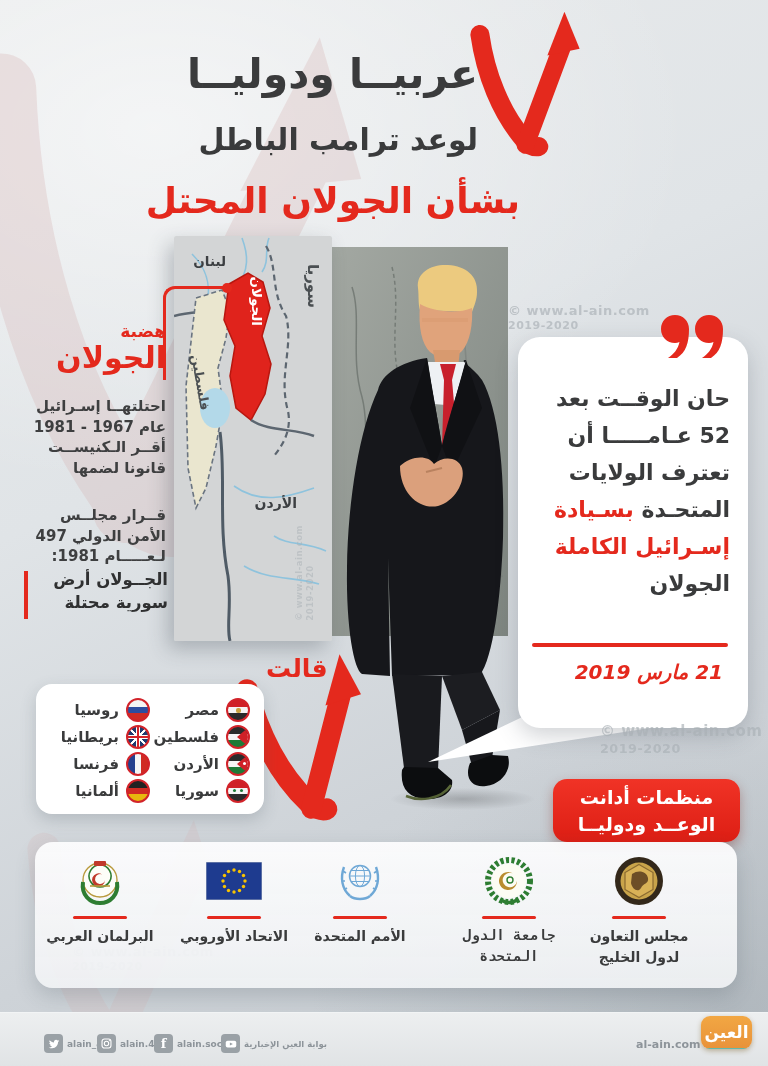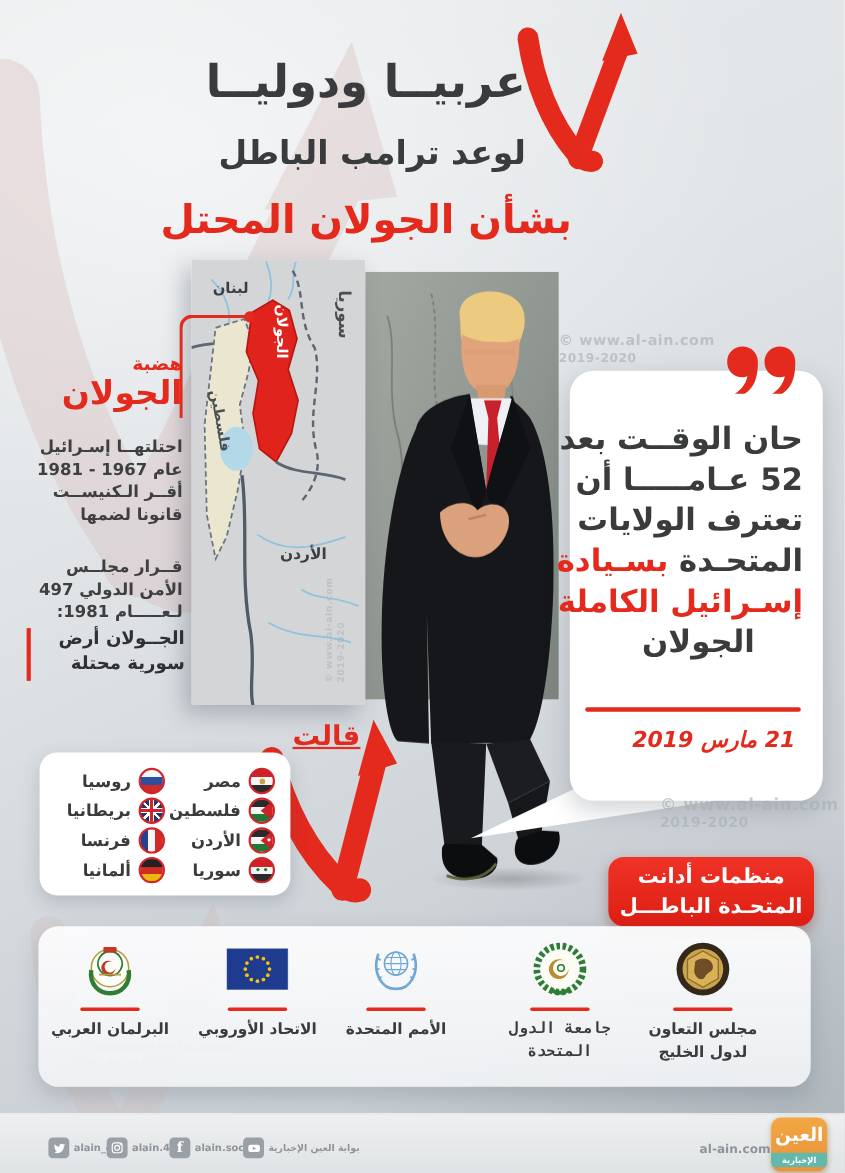--- a/index.html
+++ b/index.html
@@ -26,21 +26,21 @@
   .callout-dot{width:10px;height:10px;border-radius:50%;background:#e4291d;}
   
   .golan-col{width:138px;text-align:right;}
   .golan-small{font-size:17px;font-weight:bold;line-height:1.1;}
   .golan-big{font-size:30px;font-weight:bold;line-height:1.1;}
   .golan-p{font-size:15px;line-height:1.38;font-weight:bold;color:#3e3f40;}
   .golan-p.strong{font-size:16.5px;color:#2f3031;}
   .red-bar{background:#e4291d;}
   
   .bubble{background:#fff;border-radius:22px;box-shadow:0 8px 22px rgba(70,80,90,.25);}
-  .q-line{font-size:28px;font-weight:bold;line-height:37px;text-align:center;white-space:nowrap;}
+  .q-line{font-size:22px;font-weight:bold;line-height:37px;text-align:right;white-space:nowrap;}
   .q-rule{background:#e4291d;border-radius:2px;}
   .q-date{font-size:20px;font-weight:bold;font-style:italic;text-align:right;}
   
   .qalat{font-size:25px;font-weight:bold;}
   .countries{background:#fff;border-radius:16px;box-shadow:0 6px 16px rgba(70,80,90,.22);
     display:flex;flex-direction:row-reverse;padding:10px 14px;box-sizing:border-box;}
   .ccol{flex:1;display:flex;flex-direction:column;justify-content:flex-end;}
   .crow{display:flex;flex-direction:row-reverse;align-items:center;gap:7px;height:27px;}
   .cname{font-size:15px;font-weight:bold;color:#3a3b3c;white-space:nowrap;}
   .flag{width:20px;height:20px;border-radius:50%;border:2px solid #d2232a;overflow:hidden;position:relative;flex:none;background:#fff;}
@@ -81,21 +81,21 @@
   .org-line{position:absolute;top:74px;left:35px;width:54px;height:3px;background:#e4291d;border-radius:2px;}
   .org-name{position:absolute;top:84px;left:0;right:0;font-size:14px;font-weight:bold;color:#3a3b3c;line-height:21px;}
   
   .wm{color:#a9b0b5;font-weight:bold;letter-spacing:.5px;line-height:1.25;opacity:.65;}
   .wm small{display:block;font-size:85%;}
   
   .footer-band{background:linear-gradient(#edeff0,#e0e3e5);border-top:1px solid #f2f4f5;}
   .soc{width:19px;height:19px;border-radius:4px;background:#9aa1a6;display:flex;align-items:center;justify-content:center;}
   .soc-handle{font-size:9px;color:#8d949a;font-weight:bold;}
   .site-text{font-size:11px;color:#8d949a;font-weight:bold;}
-  .alain-logo{width:51px;height:49px;border-radius:9px;background:linear-gradient(#f2a743,#e8923a);
+  .alain-logo{width:51px;height:33px;border-radius:9px;background:linear-gradient(#f2a743,#e8923a);
     box-shadow:0 2px 5px rgba(120,90,30,.4);overflow:hidden;text-align:center;}
   .alain-logo .l1{color:#fff;font-size:17px;font-weight:bold;line-height:32px;direction:rtl;}
   .alain-logo .l2{background:#62b9ab;color:#fff;font-size:7.5px;font-weight:bold;line-height:13px;direction:rtl;}
 </style>
 </head>
 <body>
 
 <svg width="0" height="0" style="position:absolute">
   <defs>
     <g id="la-shape">
@@ -241,21 +241,21 @@
   <div class="abs wm" style="left:600px;top:722px;font-size:15px;">
     <span>©</span> <span>www.al-ain.com</span><small>2019-2020</small>
   </div>
   <div class="abs wm" style="left:72px;top:944px;font-size:13px;opacity:.55;">
     <span>©</span> <span>www.al-ain.com</span><small>2019-2020</small>
   </div>
   <div class="abs wm" style="left:250px;top:555px;font-size:8.5px;transform:rotate(-90deg);transform-origin:center;width:110px;opacity:.5;">
     <span>©</span> <span>www.al-ain.com</span> <span>2019-2020</span>
   </div>
 
-  <div class="abs rtl qalat red" style="left:266px;top:654px;text-decoration:underline;">قالت</div>
+  <div class="abs rtl qalat red" style="left:266px;top:654px;">قالت</div>
   <svg class="abs" style="left:235px;top:652px;color:#e4291d;transform:rotate(-6deg);" width="138" height="172" viewBox="0 0 120 160" aria-label="لا">
       <use href="#la-shape"></use>
     </svg>
 
   <div class="abs countries" style="left:36px;top:684px;width:228px;height:130px;">
     <div class="ccol">
       <div class="crow">
         <span class="flag egypt"></span>
         <span class="cname">مصر</span>
       </div>
@@ -287,21 +287,21 @@
       </div>
       <div class="crow">
         <span class="flag germany"></span>
         <span class="cname">ألمانيا</span>
       </div>
     </div>
   </div>
 
   <div class="abs rtl condemned" style="left:553px;top:779px;width:187px;height:63px;">
     <div>منظمات أدانت</div>
-    <div>المتحـدة الباطـــل</div>
+    <div>الوعــد ودوليــا</div>
   </div>
 
   <div class="abs orgs" style="left:35px;top:842px;width:702px;height:146px;">
 
     <div class="org-cell" style="left:542px;">
       <div class="org-logo">
           <svg width="50" height="50" viewBox="0 0 50 50">
         <circle cx="25" cy="25" r="24" fill="#33281a"></circle>
             <circle cx="25" cy="25" r="18.5" fill="#c9a44a"></circle>
         <path d="M25 8.5 L39 16.5 L39 33.5 L25 41.5 L11 33.5 L11 16.5 Z" fill="#d9b257" stroke="#8a6a30" stroke-width="1.2"></path>

